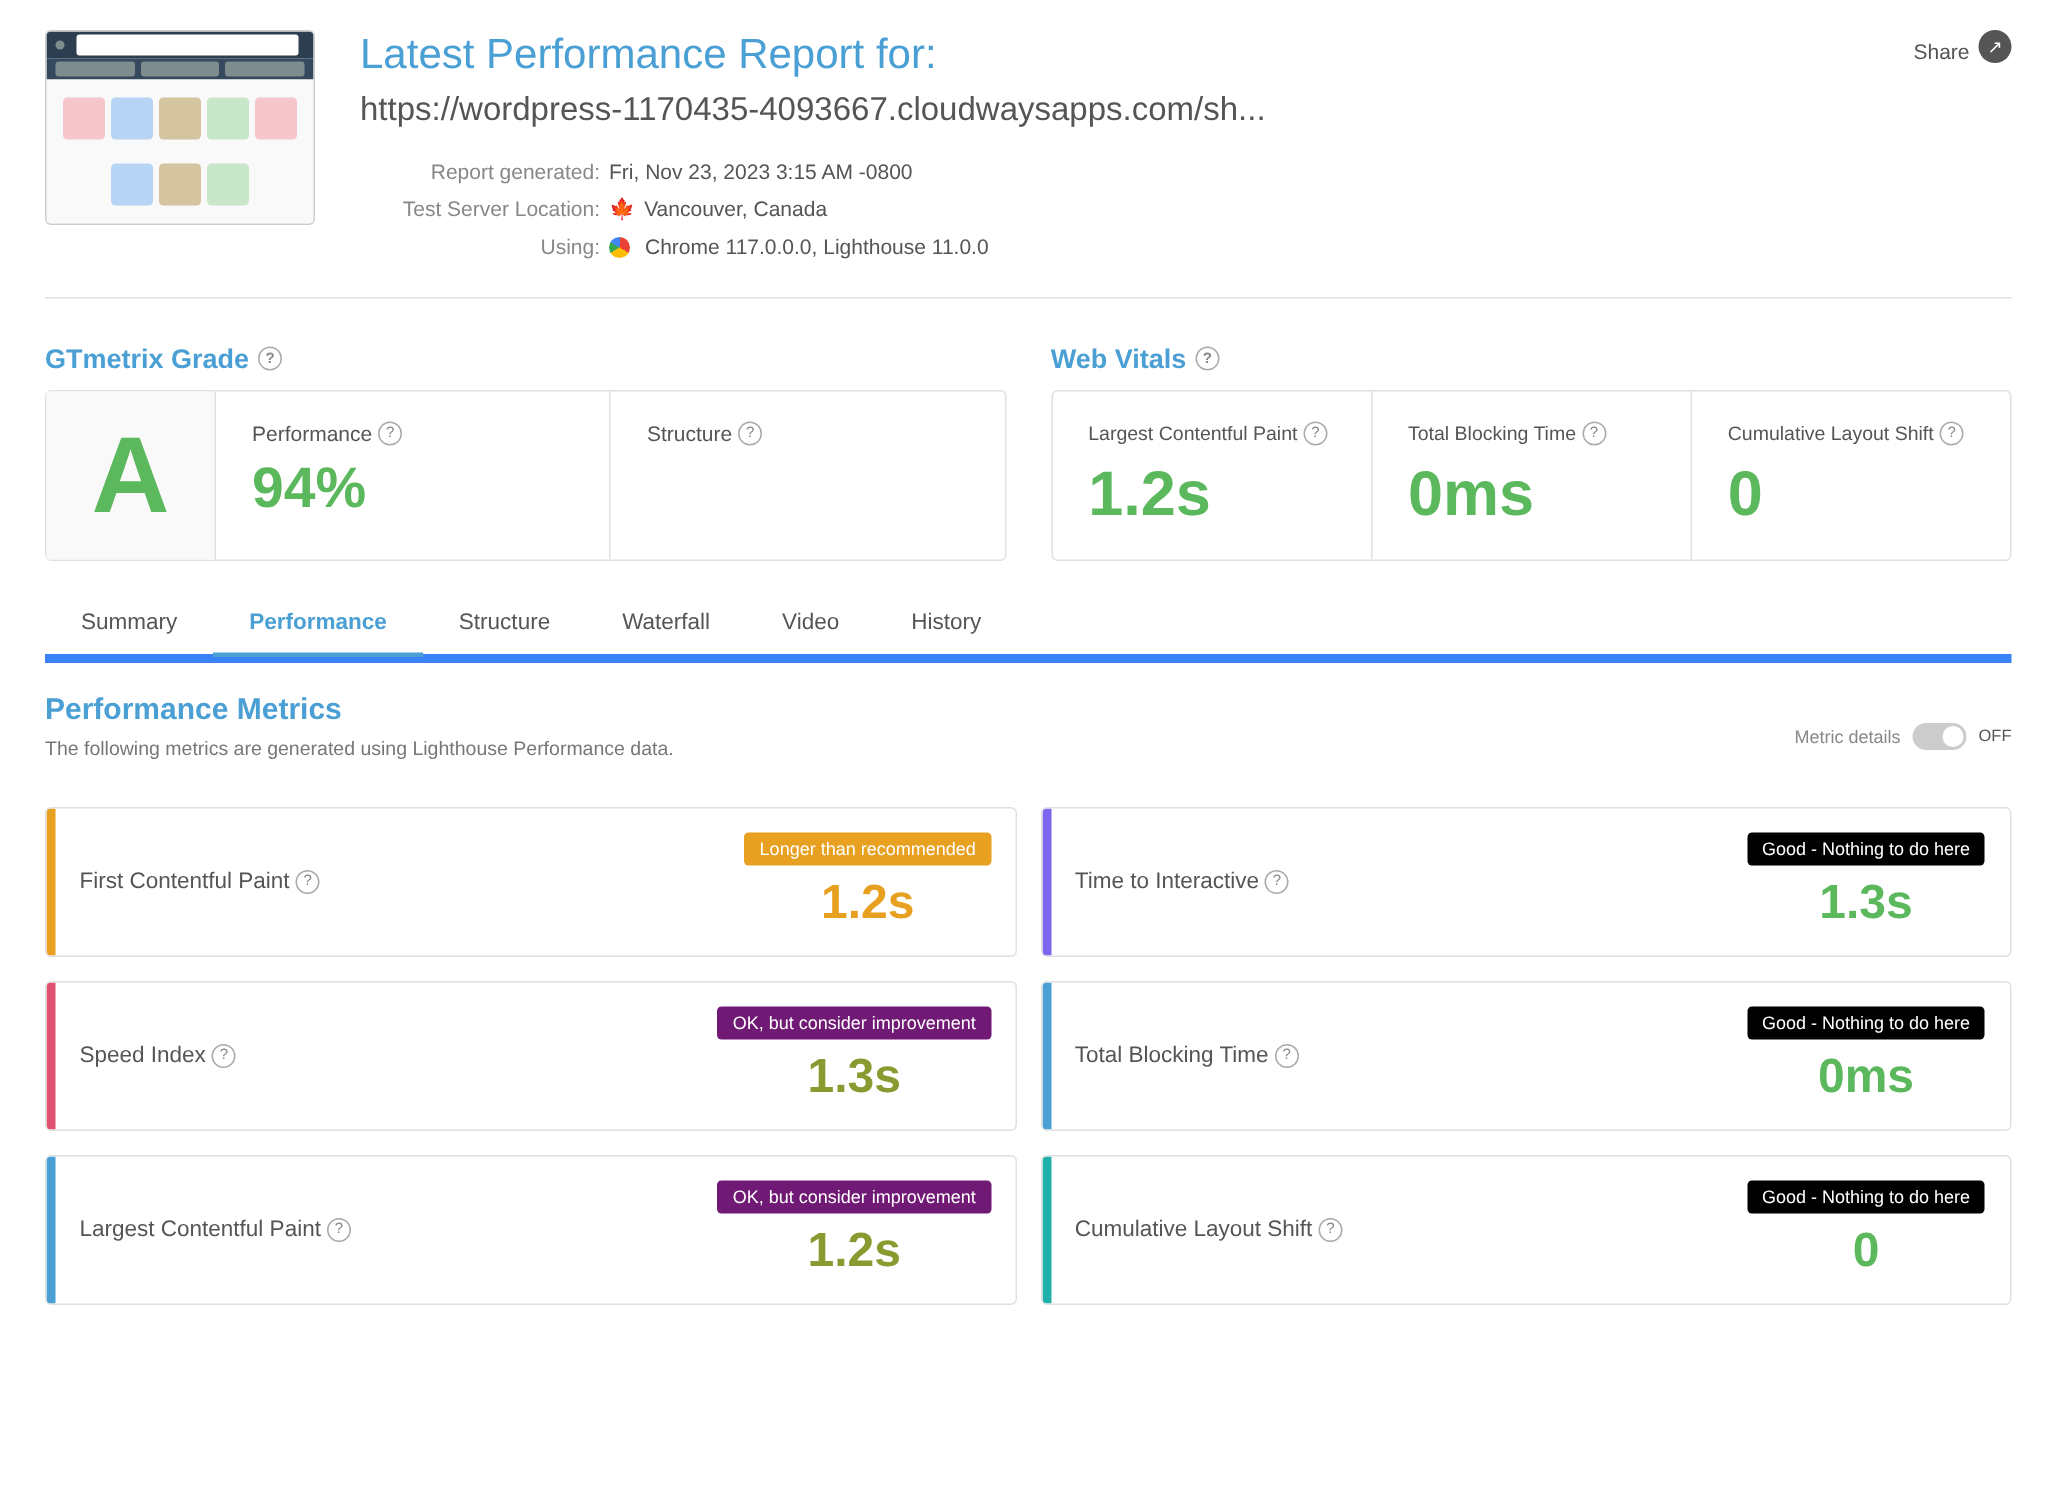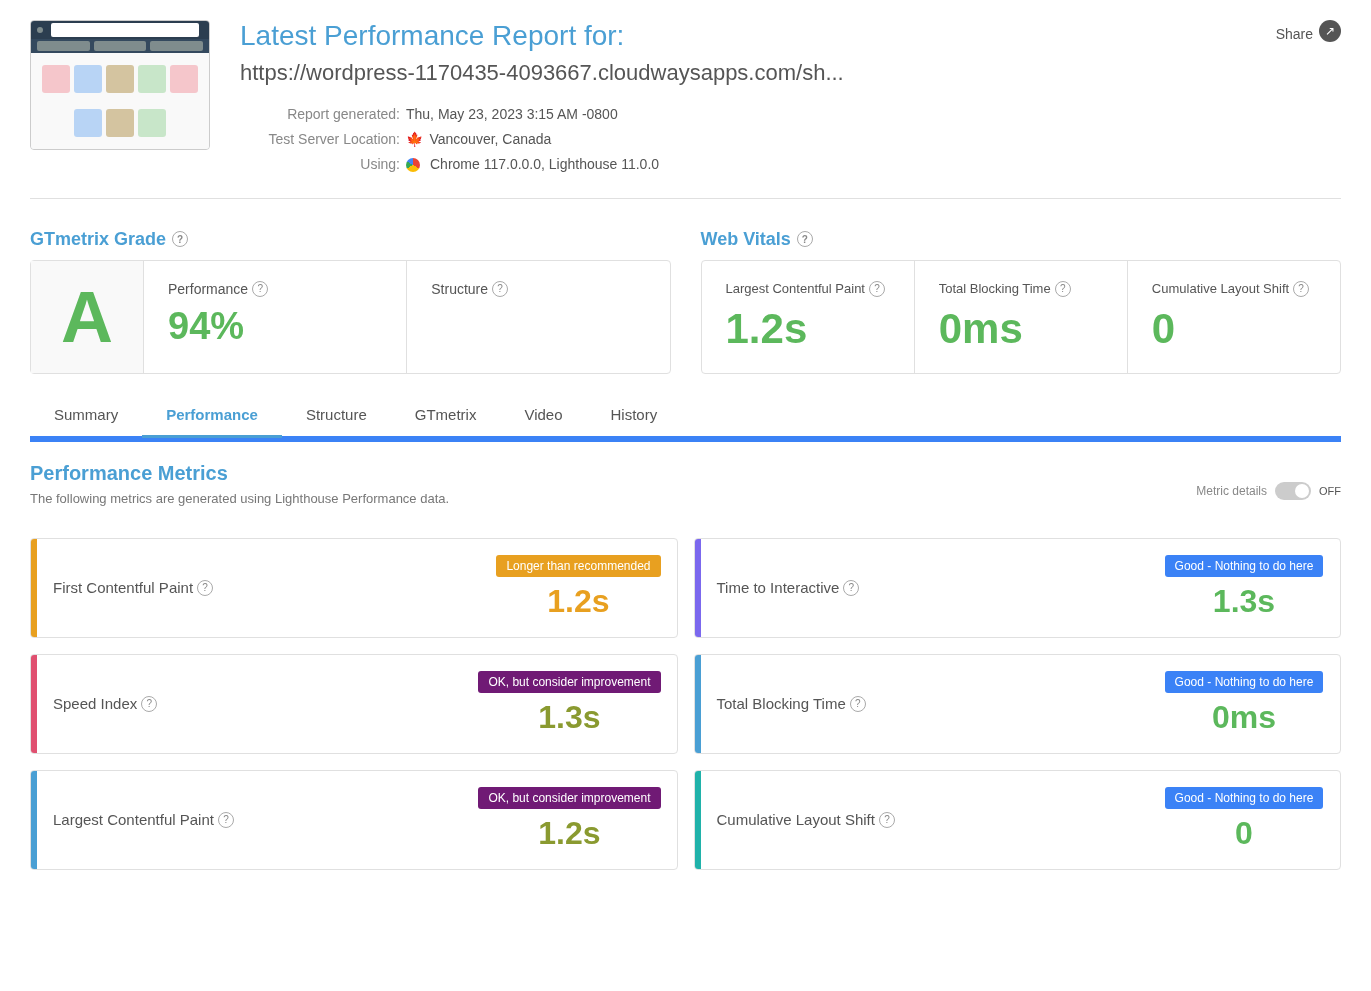--- a/index.html
+++ b/index.html
@@ -360,21 +360,21 @@
     .metric-badge {
       padding: 4px 10px;
       border-radius: 3px;
       font-size: 12px;
       color: white;
       margin-bottom: 6px;
       display: inline-block;
     }
     .badge-orange { background: #e8a020; }
     .badge-olive { background: #701a75; }
-    .badge-dark-green { background: #3b82f6; }
+    .badge-dark-green { background: #000000; }
     .metric-value {
       font-size: 32px;
       font-weight: bold;
     }
     .metric-value.orange-val { color: #e8a020; }
     .metric-value.olive-val { color: #8a9a30; }
     .metric-value.green-val { color: #5cb85c; }
   </style>
 </head>
 <body>
@@ -407,21 +407,21 @@
     <div class="header-info">
       <button class="share-btn">
         <span>Share</span>
         <div class="share-icon">↗</div>
       </button>
       <h1 class="report-title">Latest Performance Report for:</h1>
       <h2 class="report-url">https://wordpress-1170435-4093667.cloudwaysapps.com/sh...</h2>
       <div class="report-meta">
         <div class="report-meta-row">
           <span class="meta-label">Report generated:</span>
-          <span>Thu, May 23, 2023 3:15 AM -0800</span>
+          <span>Fri, Nov 23, 2023 3:15 AM -0800</span>
         </div>
         <div class="report-meta-row">
           <span class="meta-label">Test Server Location:</span>
           <span style="color:#cc0000; font-weight:bold;">🍁</span>
           <span>Vancouver, Canada</span>
         </div>
         <div class="report-meta-row">
           <span class="meta-label">Using:</span>
           <span class="chrome-dot"></span>
           <span>Chrome 117.0.0.0, Lighthouse 11.0.0</span>
@@ -487,21 +487,21 @@
           <div class="webvital-value">0</div>
         </div>
       </div>
     </div>
   </div>
 
   <div class="tabs-bar">
     <div class="tab-item">Summary</div>
     <div class="tab-item active">Performance</div>
     <div class="tab-item">Structure</div>
-    <div class="tab-item">GTmetrix</div>
+    <div class="tab-item">Waterfall</div>
     <div class="tab-item">Video</div>
     <div class="tab-item">History</div>
   </div>
 
   <div>
     <h2 class="perf-title">Performance Metrics</h2>
     <div style="display:flex; justify-content: space-between; align-items: center; margin-bottom: 16px;">
       <p class="perf-subtitle">The following metrics are generated using Lighthouse Performance data.</p>
       <div class="metric-details-toggle">
         <span>Metric details</span>

